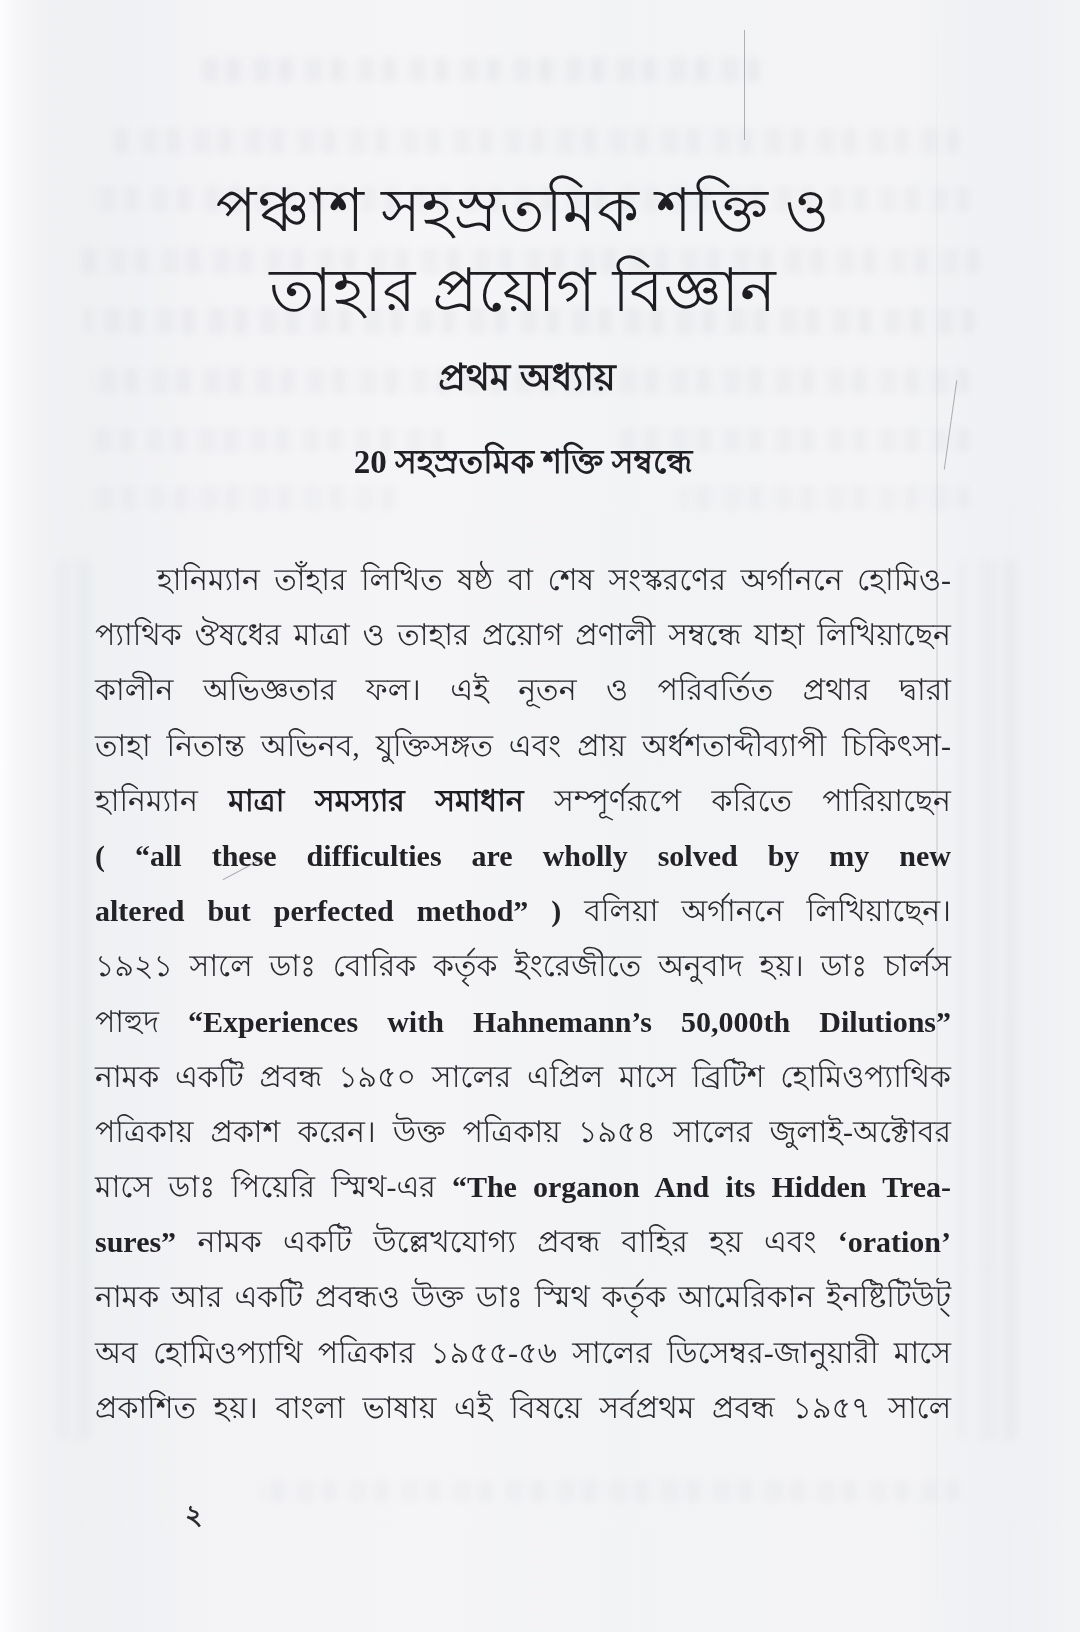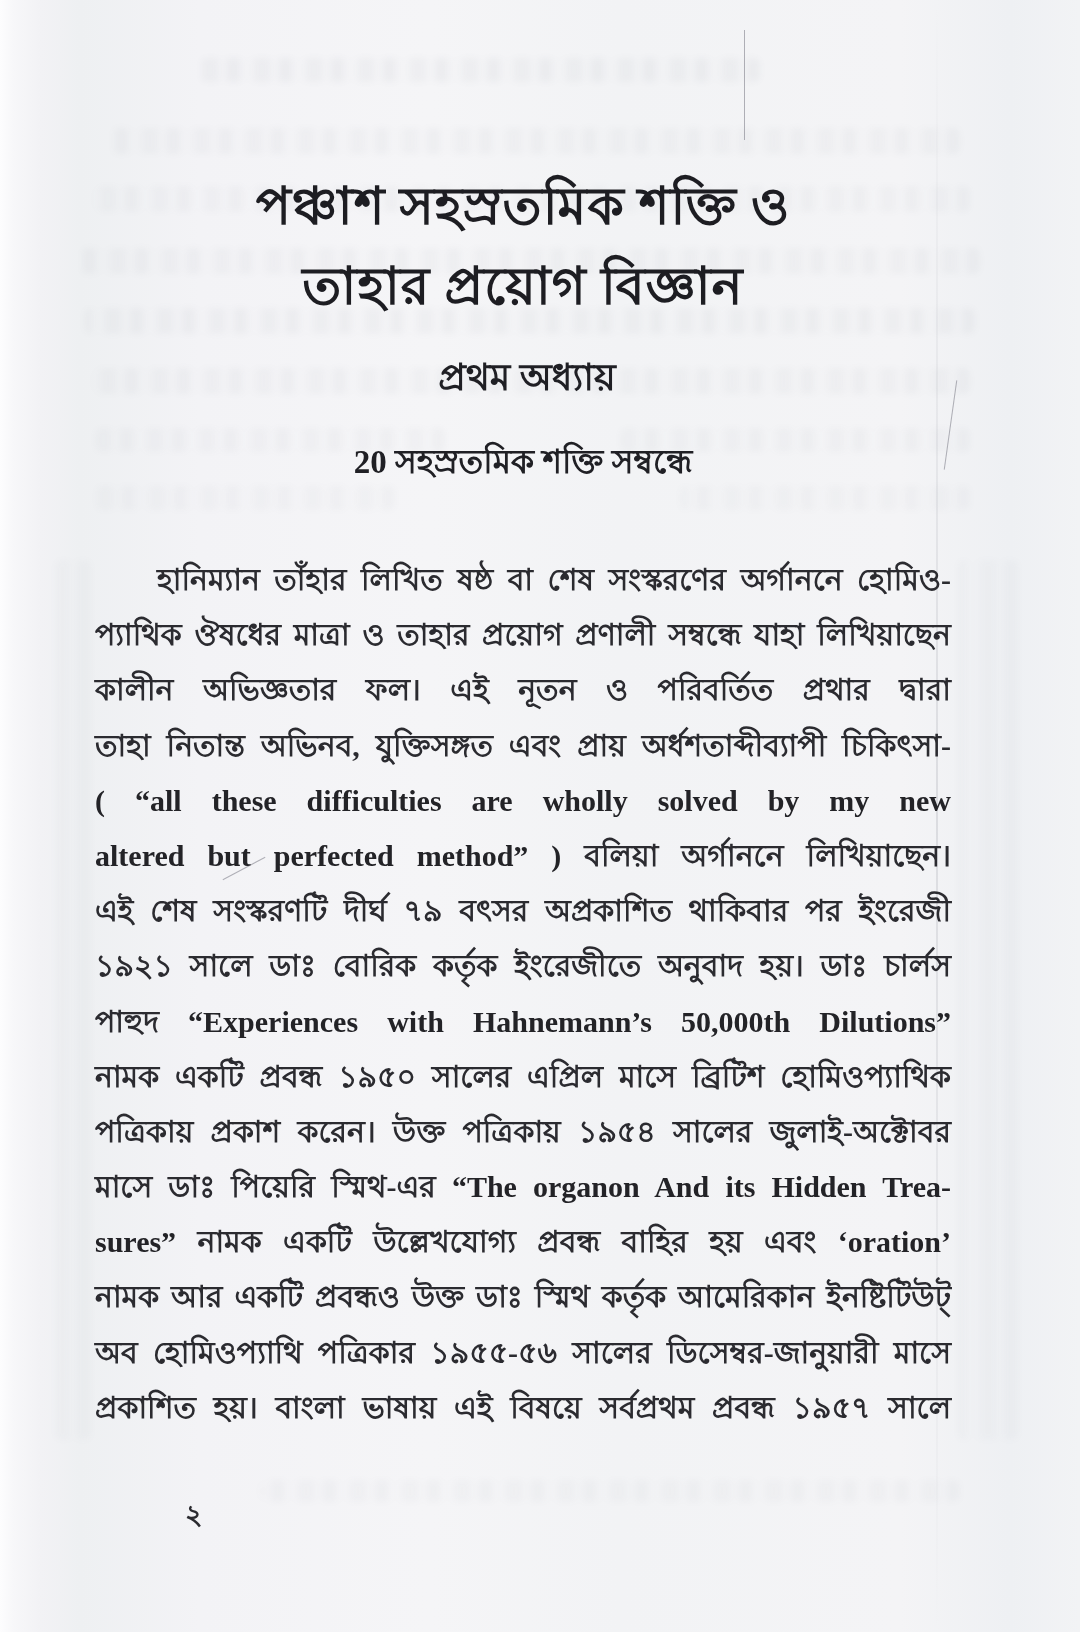--- a/index.html
+++ b/index.html
@@ -26,39 +26,39 @@
     opacity:0.22;
     border-radius:6px;
     transform:scaleX(-1);
   }
   .scratch{position:absolute;background:rgba(90,92,104,0.45);}
   .crease{position:absolute;top:0;bottom:0;width:2px;
     background:linear-gradient(180deg,rgba(150,152,162,0.0),rgba(150,152,162,0.25),rgba(150,152,162,0.0));}
   .content{position:absolute;left:95px;width:856px;top:0;height:100%;}
   .title-line{
     position:absolute;left:0;width:100%;
-    text-align:center;font-weight:700;font-size:52px;line-height:1.1;
+    text-align:center;font-weight:400;font-size:60px;line-height:1.1;
     color:#1d1d22;letter-spacing:1px;
   }
   .chapter{
     position:absolute;left:4px;width:100%;
     text-align:center;font-weight:700;font-size:37px;color:#1f1f24;
   }
   .sec-head{
     position:absolute;left:0;width:100%;
     text-align:center;font-weight:700;font-size:33px;color:#202025;
   }
   .body-block{position:absolute;left:0;top:552px;width:856px;}
   .body-line{
     height:55.2px;line-height:55.2px;font-size:30px;
     text-align:justify;text-align-last:justify;
     white-space:nowrap;color:#2b2b30;
   }
   .body-line.indent{padding-left:62px;}
-  .seg-bn{font-weight:700;}
+  .seg-bn{font-weight:400;}
   .seg-bnb{font-weight:700;color:#1e1e23;}
   .seg-en{font-weight:700;color:#232327;font-family:"Liberation Serif",serif;}
   .pagenum{
     position:absolute;left:90px;top:1494px;
     font-size:27px;font-weight:700;color:#2a2a2f;
   }
 </style>
 </head>
 <body>
 
@@ -87,23 +87,23 @@
     <div class="title-line" style="top:178px;">পঞ্চাশ সহস্রতমিক শক্তি ও</div>
     <div class="title-line" style="top:258px;">তাহার প্রয়োগ বিজ্ঞান</div>
     <div class="chapter" style="top:348px;">প্রথম অধ্যায়</div>
     <div class="sec-head" style="top:436px;">20 সহস্রতমিক শক্তি সম্বন্ধে</div>
 
     <div class="body-block" id="body-block">
         <div class="body-line indent"><span class="seg-bn">হানিম্যান তাঁহার লিখিত ষষ্ঠ বা শেষ সংস্করণের অর্গাননে হোমিও-</span></div>
         <div class="body-line"><span class="seg-bn">প্যাথিক ঔষধের মাত্রা ও তাহার প্রয়োগ প্রণালী সম্বন্ধে যাহা লিখিয়াছেন</span></div>
         <div class="body-line"><span class="seg-bn">কালীন অভিজ্ঞতার ফল।</span> <span class="seg-bn">এই নূতন ও পরিবর্তিত প্রথার দ্বারা</span></div>
         <div class="body-line"><span class="seg-bn">তাহা নিতান্ত অভিনব, যুক্তিসঙ্গত এবং প্রায় অর্ধশতাব্দীব্যাপী চিকিৎসা-</span></div>
+        <div class="body-line"><span class="seg-bn">হানিম্যান</span> <span class="seg-bnb">মাত্রা সমস্যার সমাধান</span> <span class="seg-bn">সম্পূর্ণরূপে করিতে পারিয়াছেন</span></div>
         <div class="body-line"><span class="seg-en">( “all these difficulties are wholly solved by my new</span></div>
         <div class="body-line"><span class="seg-en">altered but perfected method” )</span> <span class="seg-bn">বলিয়া অর্গাননে লিখিয়াছেন।</span></div>
-        <div class="body-line"><span class="seg-bn">এই শেষ সংস্করণটি দীর্ঘ ৭৯ বৎসর অপ্রকাশিত থাকিবার পর ইংরেজী</span></div>
         <div class="body-line"><span class="seg-bn">১৯২১ সালে ডাঃ বোরিক কর্তৃক ইংরেজীতে অনুবাদ হয়।</span> <span class="seg-bn">ডাঃ চার্লস</span></div>
         <div class="body-line"><span class="seg-bn">পাহুদ</span> <span class="seg-en">“Experiences with Hahnemann’s 50,000th Dilutions”</span></div>
         <div class="body-line"><span class="seg-bn">নামক একটি প্রবন্ধ ১৯৫০ সালের এপ্রিল মাসে ব্রিটিশ হোমিওপ্যাথিক</span></div>
         <div class="body-line"><span class="seg-bn">পত্রিকায় প্রকাশ করেন।</span> <span class="seg-bn">উক্ত পত্রিকায় ১৯৫৪ সালের জুলাই-অক্টোবর</span></div>
         <div class="body-line"><span class="seg-bn">মাসে ডাঃ পিয়েরি স্মিথ-এর</span> <span class="seg-en">“The organon And its Hidden Trea-</span></div>
         <div class="body-line"><span class="seg-en">sures”</span> <span class="seg-bn">নামক একটি উল্লেখযোগ্য প্রবন্ধ বাহির হয় এবং</span> <span class="seg-en">‘oration’</span></div>
         <div class="body-line"><span class="seg-bn">নামক আর একটি প্রবন্ধও উক্ত ডাঃ স্মিথ কর্তৃক আমেরিকান ইনষ্টিটিউট্‌</span></div>
         <div class="body-line"><span class="seg-bn">অব হোমিওপ্যাথি পত্রিকার ১৯৫৫-৫৬ সালের ডিসেম্বর-জানুয়ারী মাসে</span></div>
         <div class="body-line"><span class="seg-bn">প্রকাশিত হয়।</span> <span class="seg-bn">বাংলা ভাষায় এই বিষয়ে সর্বপ্রথম প্রবন্ধ ১৯৫৭ সালে</span></div>
       </div>

